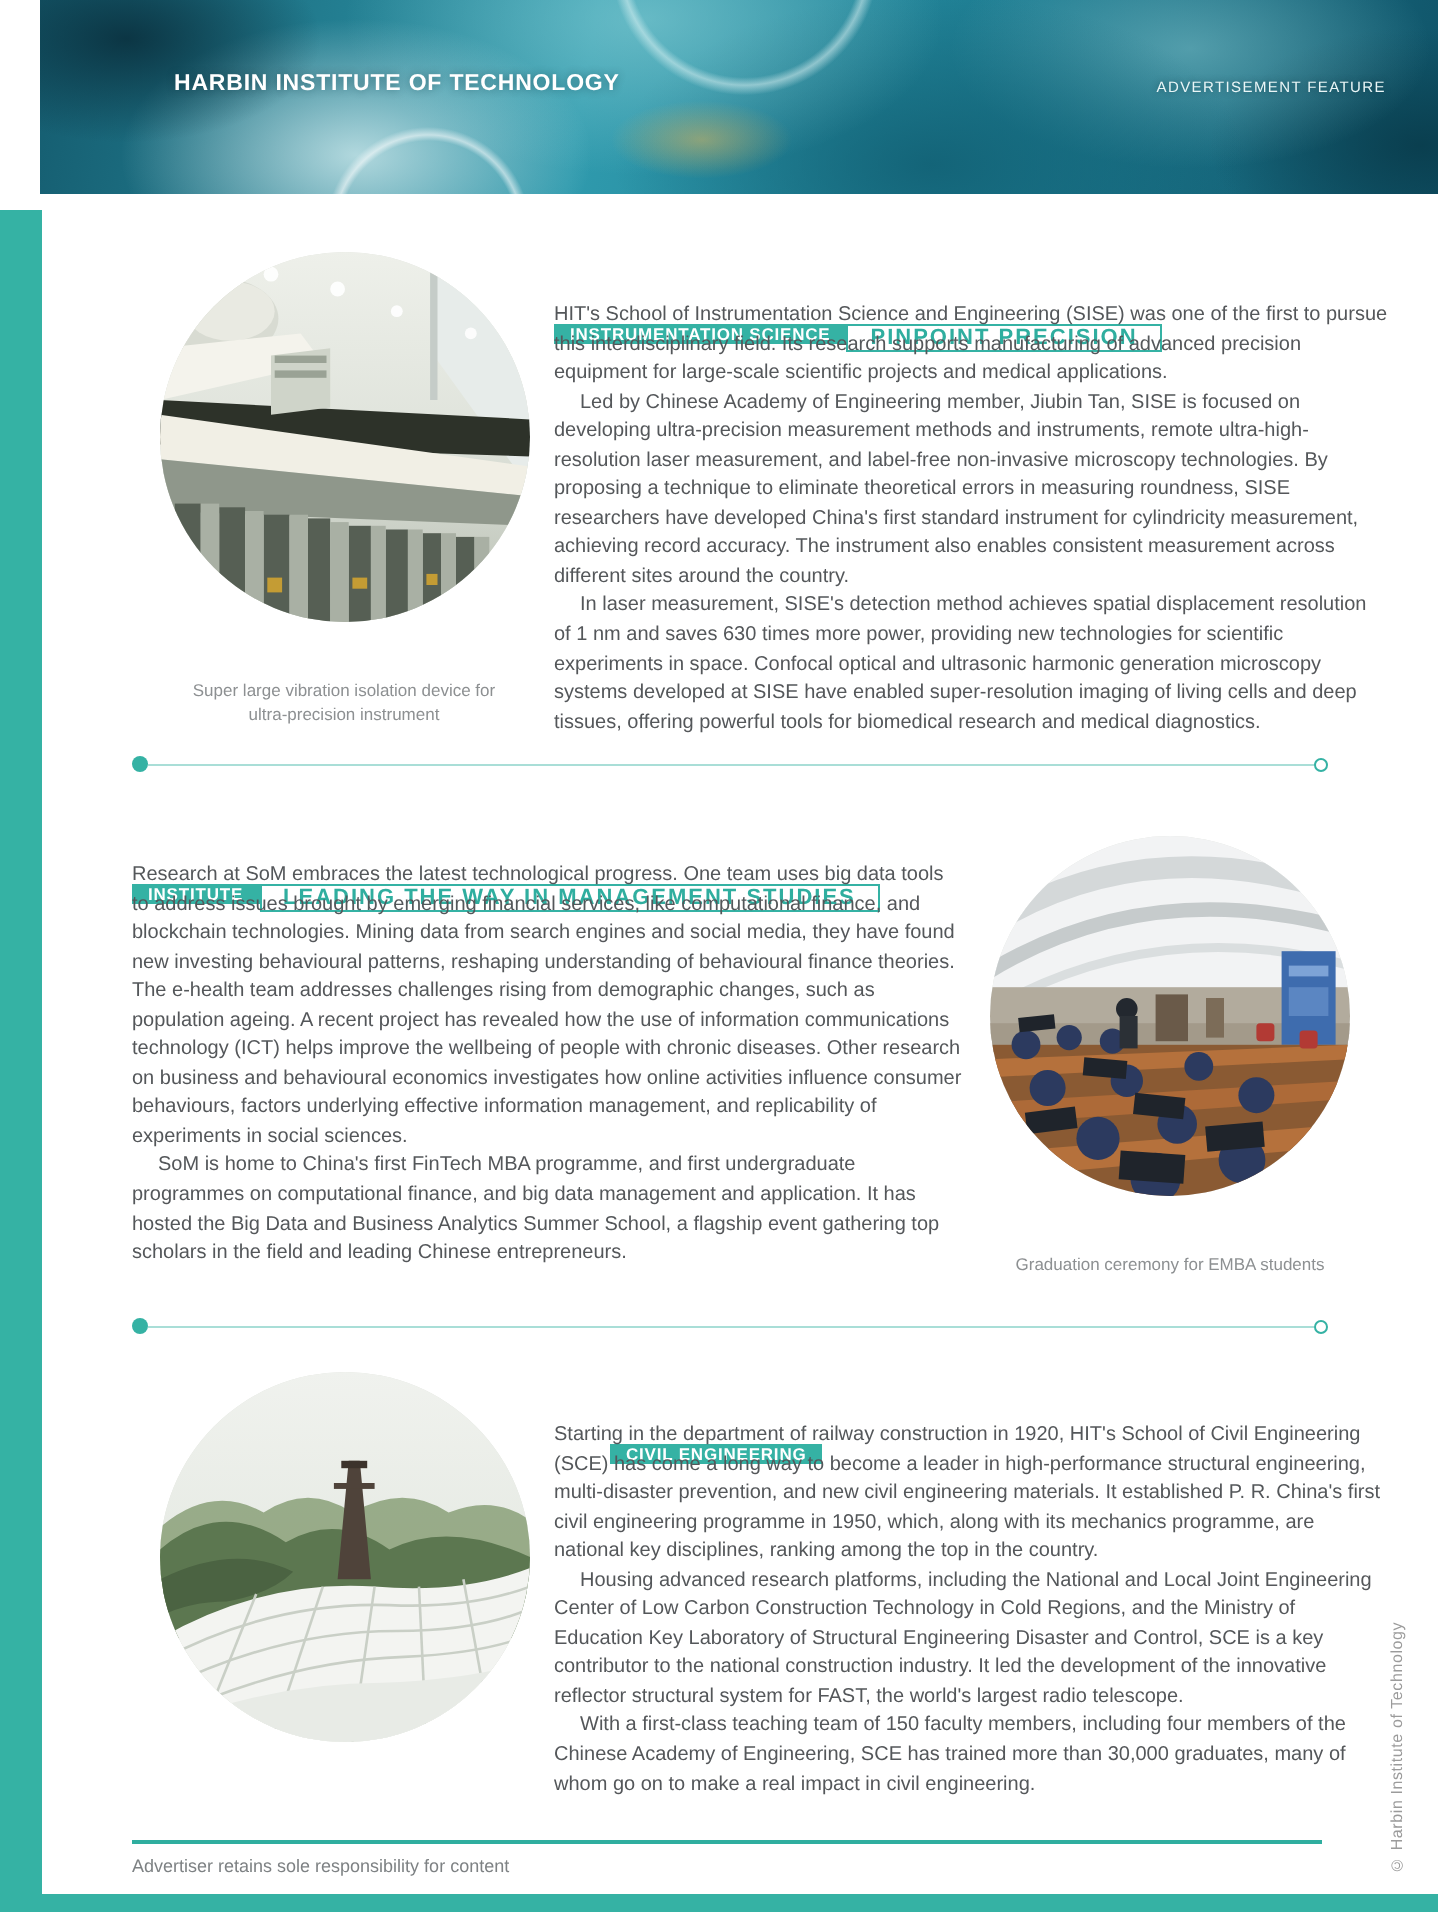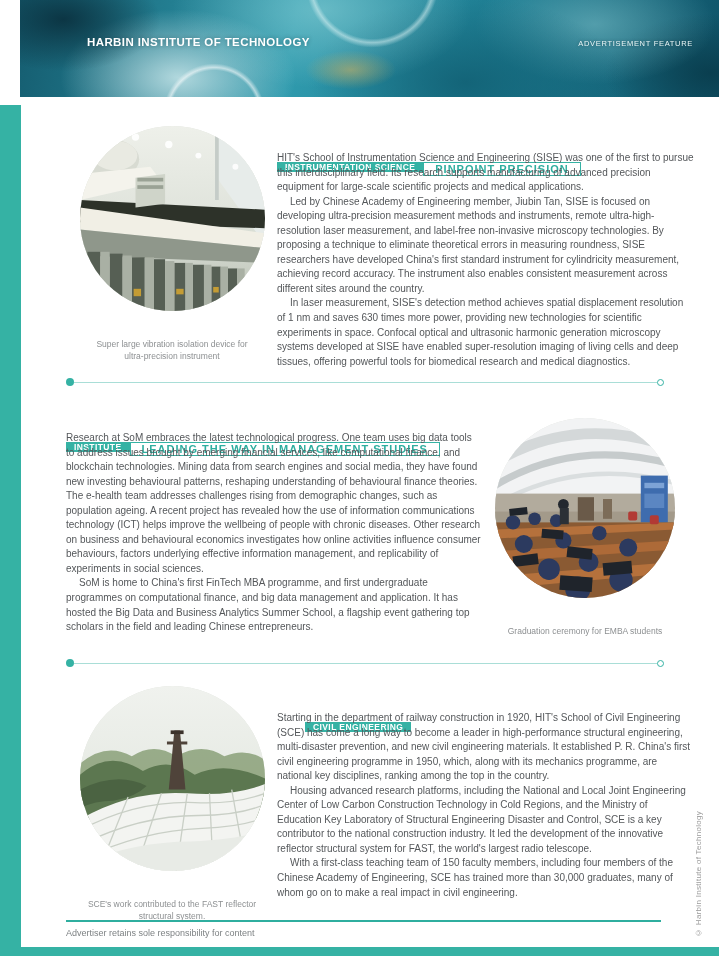--- a/index.html
+++ b/index.html
@@ -250,21 +250,20 @@
           <path d="M0 94 Q34 78 66 77 Q88 76 100 71"></path>
           <path d="M10 100 L26 60"></path>
             <path d="M30 100 L44 58"></path>
             <path d="M52 100 L58 58"></path>
           <path d="M72 100 L70 58"></path>
             <path d="M90 100 L82 56"></path>
         </g>
         <path d="M0 96 Q30 84 60 84 Q85 83 100 78 L100 100 L0 100 Z" fill="#e8ebe6"></path>
       </svg>
     </div>
-    <div class="caption">SCE's work contributed to the FAST reflector structural system.</div>
   </div>
 
   <div class="headrow" style="left:277px; top:684px;padding-left:28px;">
     <span class="kicker">CIVIL ENGINEERING</span>
   </div>
 
   <div class="bodycol" style="left:277px; top:711px; width:417px;">
     <p>Starting in the department of railway construction in 1920, HIT's School of Civil Engineering (SCE) has come a long way to become a leader in high-performance structural engineering, multi-disaster prevention, and new civil engineering materials. It established P. R. China's first civil engineering programme in 1950, which, along with its mechanics programme, are national key disciplines, ranking among the top in the country.</p>
     <p>Housing advanced research platforms, including the National and Local Joint Engineering Center of Low Carbon Construction Technology in Cold Regions, and the Ministry of Education Key Laboratory of Structural Engineering Disaster and Control, SCE is a key contributor to the national construction industry. It led the development of the innovative reflector structural system for FAST, the world's largest radio telescope.</p>
     <p>With a first-class teaching team of 150 faculty members, including four members of the Chinese Academy of Engineering, SCE has trained more than 30,000 graduates, many of whom go on to make a real impact in civil engineering.</p>

